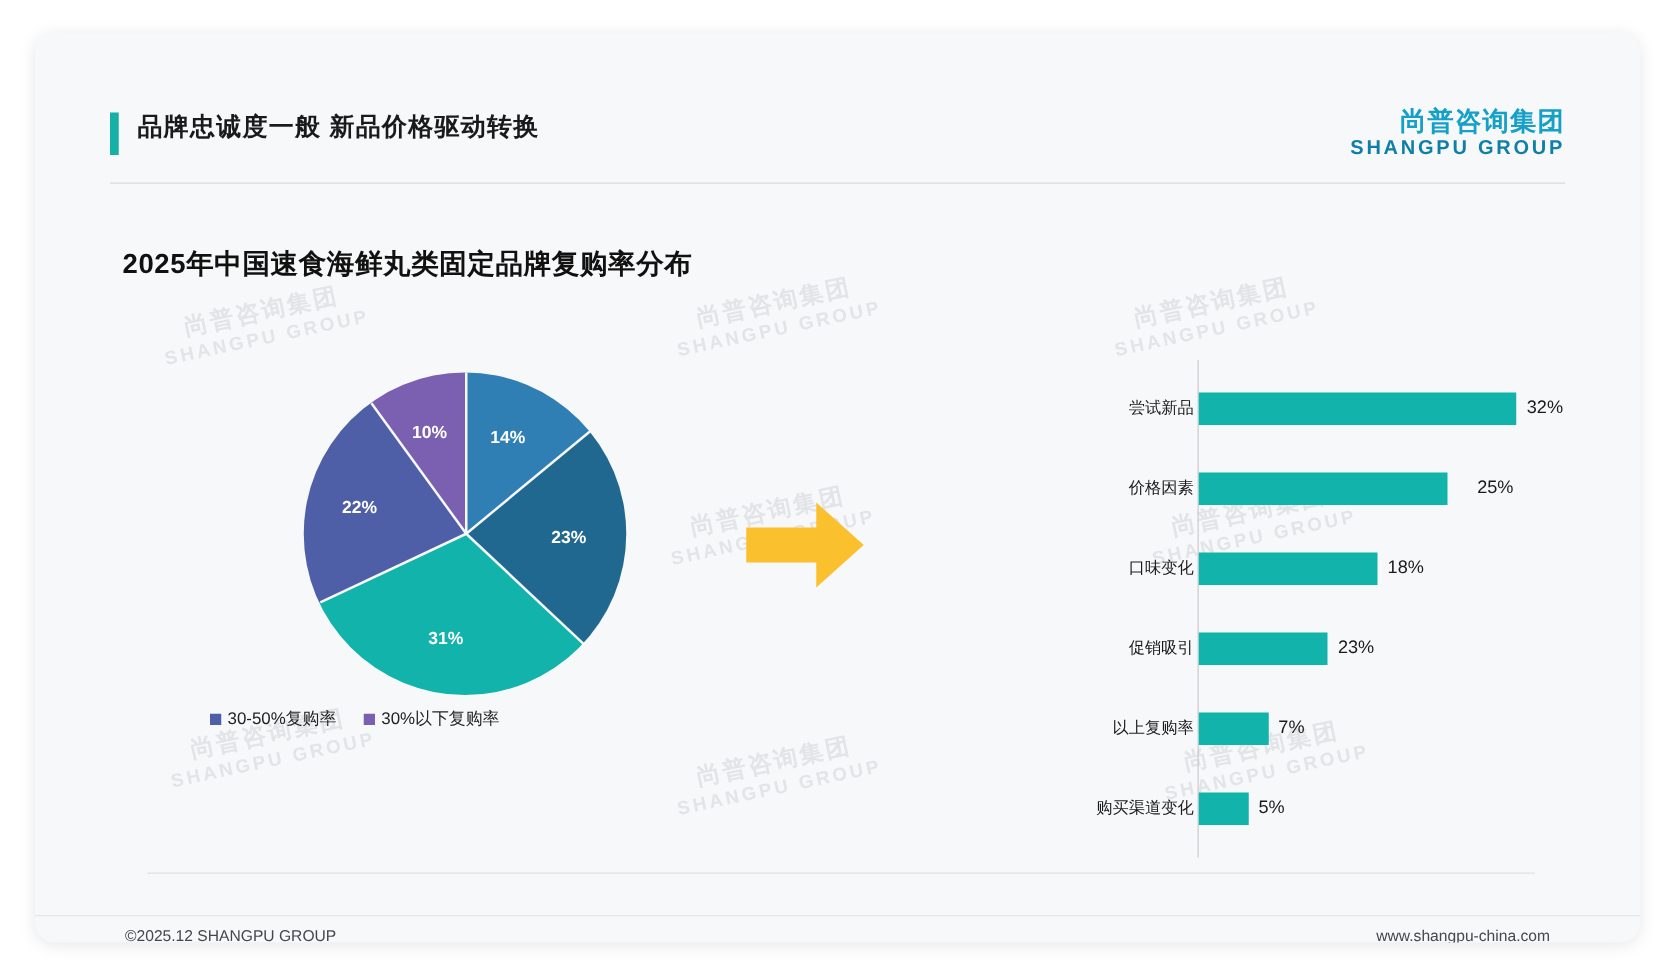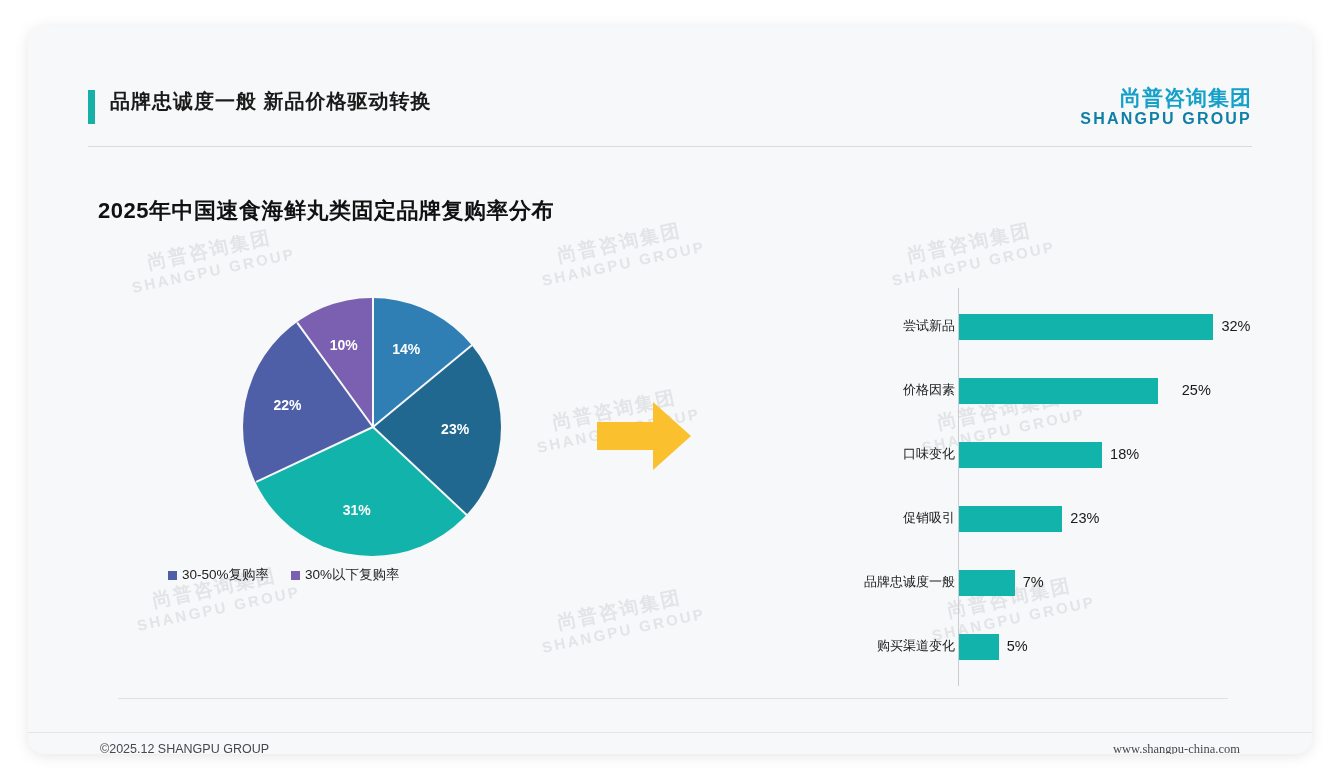--- a/index.html
+++ b/index.html
@@ -251,21 +251,20 @@
     color: #44484c;
     white-space: nowrap;
   }
   .footer-right {
     position: absolute;
     right: 72px;
     top: 716px;
     font-size: 12.5px;
     color: #44484c;
     white-space: nowrap;
-    font-family: Liberation Serif, serif;
   }
 </style>
 </head>
 <body>
 
 <div class="slide">
 
   <div class="header">
     <div class="title-bar"></div>
     <div class="slide-title">品牌忠诚度一般 新品价格驱动转换</div>
@@ -365,21 +364,21 @@
           <div class="bar-cat">口味变化</div>
           <div class="bar-fill" style="width: 143.1px; background: rgb(18, 179, 170);"></div>
           <div class="bar-val" style="left: 337.1px;">18%</div>
         </div>
         <div class="bar-row" style="top: 218px;">
           <div class="bar-cat">促销吸引</div>
           <div class="bar-fill" style="width: 103.35px; background: rgb(18, 179, 170);"></div>
           <div class="bar-val" style="left: 297.35px;">23%</div>
         </div>
         <div class="bar-row" style="top: 282px;">
-          <div class="bar-cat">品牌忠诚度一般</div>
+          <div class="bar-cat">以上复购率</div>
           <div class="bar-fill" style="width: 55.65px; background: rgb(18, 179, 170);"></div>
           <div class="bar-val" style="left: 249.65px;">7%</div>
         </div>
         <div class="bar-row" style="top: 346px;">
           <div class="bar-cat">购买渠道变化</div>
           <div class="bar-fill" style="width: 39.75px; background: rgb(18, 179, 170);"></div>
           <div class="bar-val" style="left: 233.75px;">5%</div>
         </div>
       </div>
   </div>

